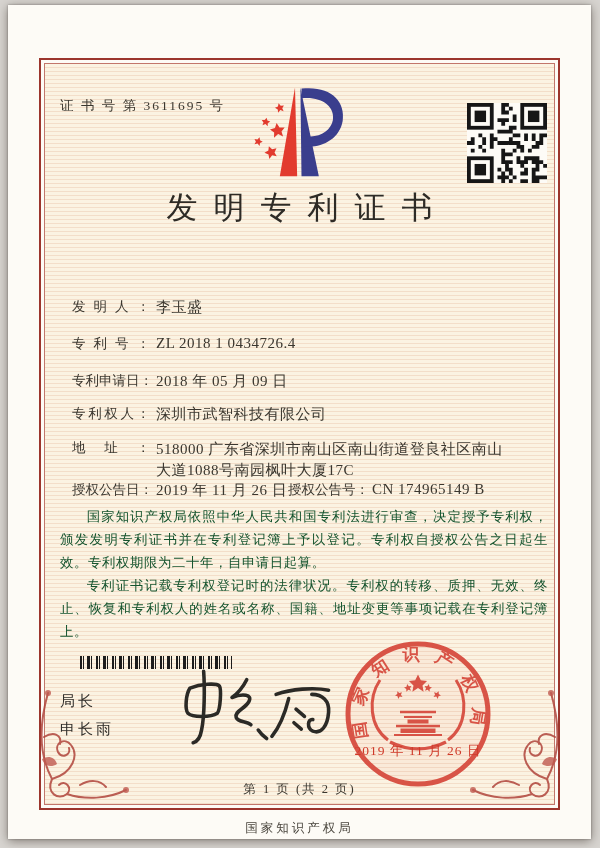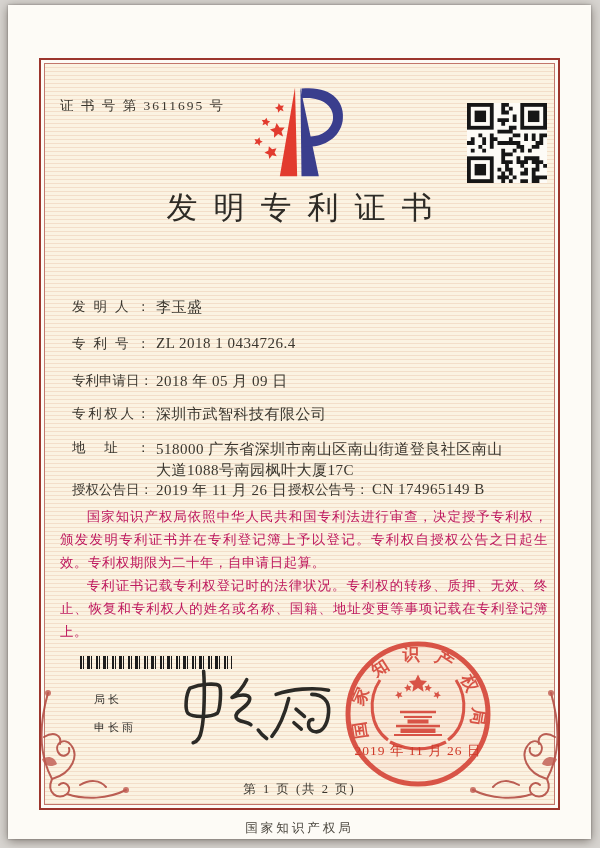--- a/index.html
+++ b/index.html
@@ -16,27 +16,27 @@
   .cert-no{left:52px;top:92px;font-size:13.5px;color:#3b372f;letter-spacing:2px;white-space:pre;}
   .title{left:36px;right:36px;top:182px;text-align:center;font-size:31px;color:#2e2b26;
          letter-spacing:16px;text-indent:16px;font-weight:400;}
   .row{left:64px;height:22px;font-size:15px;color:#3b372f;white-space:nowrap;}
   .lbl{display:inline-block;width:78px;font-size:13.5px;text-align:justify;text-align-last:justify;
        vertical-align:top;color:#3b372f;}
   .val{margin-left:6px;letter-spacing:.5px;}
   .addr .val{display:inline-block;width:360px;white-space:normal;word-break:break-all;
              line-height:21px;vertical-align:top;}
   .pair2{position:absolute;left:216px;top:0;}
-  .paras{left:52px;top:500px;width:488px;font-size:13.4px;line-height:23px;color:#be185d;
+  .paras{left:52px;top:500px;width:488px;font-size:13.4px;line-height:23px;color:#14532d;
          text-align:justify;}
   .paras p{margin:0;text-indent:2em;letter-spacing:.6px;}
   .barcode{left:72px;top:651px;width:152px;height:13px;
     background:repeating-linear-gradient(90deg,#1c1c1c 0 2px,transparent 2px 3px,#1c1c1c 3px 4px,
       transparent 4px 7px,#1c1c1c 7px 10px,transparent 10px 11px,#1c1c1c 11px 12px,transparent 12px 16px);}
-  .signer{left:86px;font-family:Liberation Mono, monospace;font-size:11px;
+  .signer{left:52px;font-family:Liberation Mono, monospace;font-size:15px;
           color:#2f2d29;letter-spacing:3px;}
   .seal-date{left:330px;top:737px;width:160px;text-align:center;color:#cf3a2a;font-size:13.5px;
              letter-spacing:1px;z-index:6;}
   .page-info{left:36px;right:36px;top:776px;text-align:center;font-size:12.5px;color:#3b372f;letter-spacing:2px;}
   .back-note{left:0;right:0;top:815px;text-align:center;font-size:12.5px;color:#4a463e;letter-spacing:3px;}
   svg{display:block;}
 </style>
 </head>
 <body>
 

